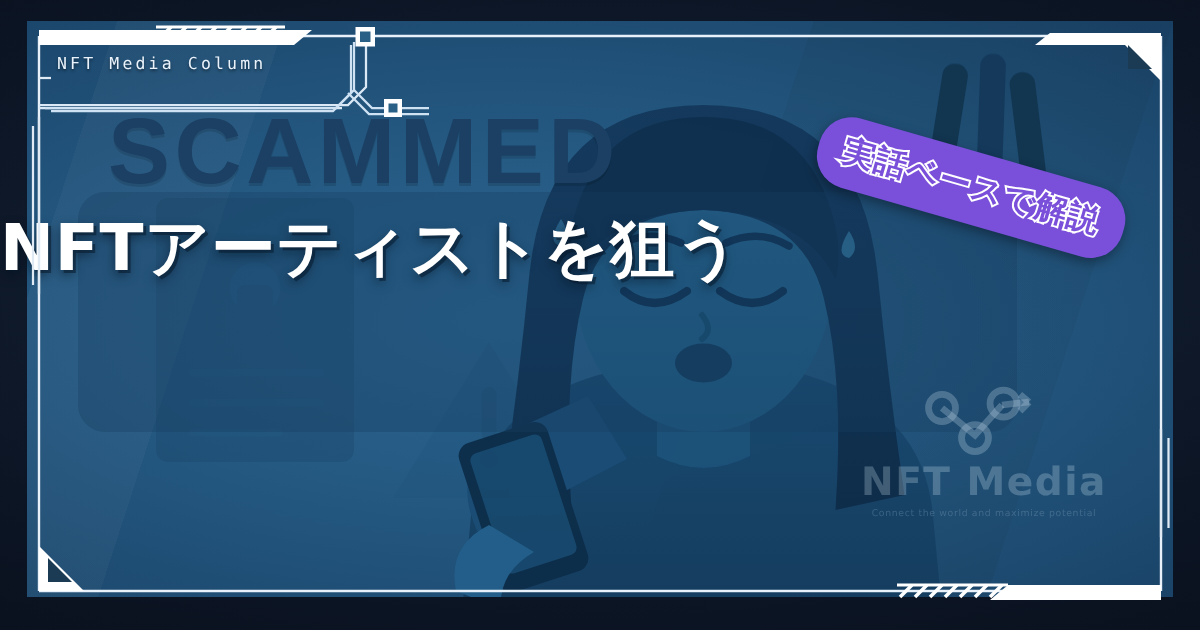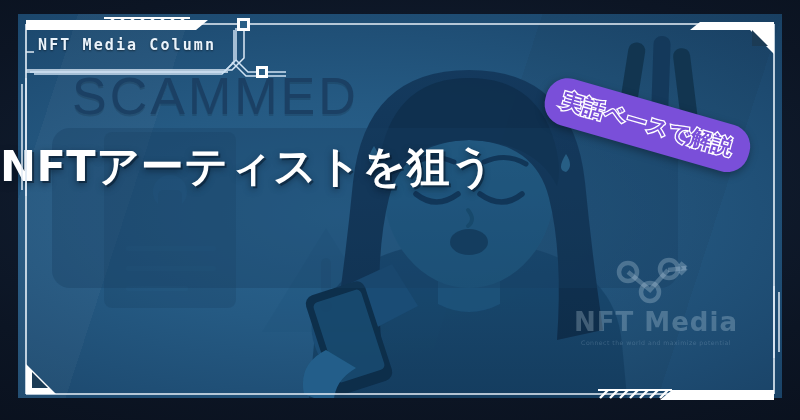--- a/index.html
+++ b/index.html
@@ -40,22 +40,22 @@
       linear-gradient(108deg, rgba(255,255,255,0.045) 0 9%, rgba(0,0,0,0) 9% 26%,
                               rgba(255,255,255,0.030) 26% 33%, rgba(0,0,0,0) 33% 55%,
                               rgba(0,0,0,0.045) 55% 70%, rgba(0,0,0,0) 70% 100%);
     pointer-events:none;
   }
 
   
   .scammed{
     position:absolute;
     left:54px; top:52px;
-    font-size:52px;
-    font-weight:normal;
+    font-size:62px;
+    font-weight:bold;
     letter-spacing:3px;
     color:#1b4064;
     text-shadow:0 2px 0 rgba(0,0,0,0.12);
     white-space:nowrap;
     z-index:3;
   }
 
   
   .illus{ position:absolute; left:0; top:0; width:100%; height:100%; z-index:2; }
 
@@ -115,22 +115,22 @@
   }
 
   
   .hud{ position:absolute; inset:0; z-index:7; pointer-events:none; }
 
   
   .column-label{
     position:absolute;
     left:38px; top:36px;
     font-family:"DejaVu Sans Mono", monospace;
-    font-size:15px;
-    font-weight:bold;
+    font-size:11px;
+    font-weight:normal;
     letter-spacing:2.1px;
     color:#eaf3fb;
     text-shadow:0 1px 2px rgba(0,0,0,0.45);
     z-index:9;
     white-space:nowrap;
   }
 
   
   .logo{
     position:absolute;

